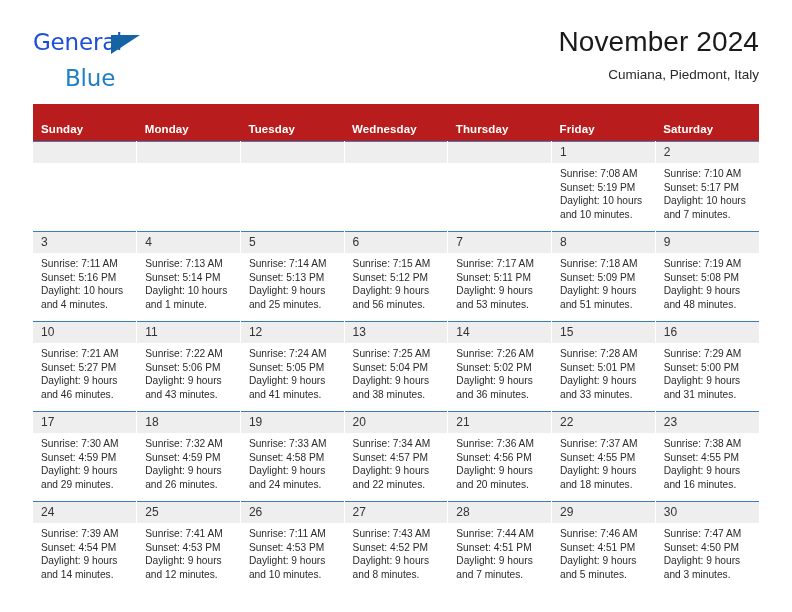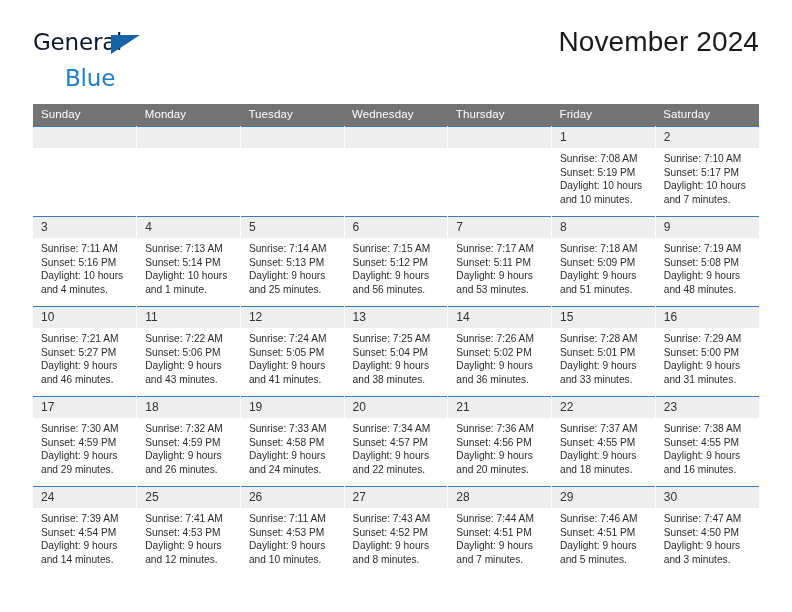--- a/index.html
+++ b/index.html
@@ -40,21 +40,21 @@
     height: 56px;
     line-height: 1;
     user-select: none;
   }
   .logo-general {
     position: absolute;
     left: 0;
     top: 6px;
     font-size: 23px;
     letter-spacing: -0.2px;
-    color: #0f172a;
+    color: #1d4ed8;
     font-family: "DejaVu Sans", sans-serif;
     font-weight: 400;
   }
   .logo-blue {
     position: absolute;
     left: 32px;
     top: 42px;
     font-size: 23px;
     letter-spacing: -0.2px;
     color: #1f7fc4;
@@ -94,26 +94,26 @@
 
   
   .calendar {
     margin-top: 11px;
     width: 726px;
     border-collapse: collapse;
     table-layout: fixed;
   }
 
   .dow-row th {
-    background: #737373;
+    background: #b91c1c;
     color: #ffffff;
     font-size: 11.5px;
-    font-weight: 400;
+    font-weight: 700;
     text-align: left;
-    padding: 3px 0 6px 8px;
+    padding: 18px 0 6px 8px;
     height: 13px;
     letter-spacing: 0.1px;
     border: none;
   }
 
   .week-row td {
     vertical-align: top;
     padding: 0;
     border-top: 1px solid #3a7cbd;
     border-right: 1px solid #ffffff;
@@ -151,20 +151,21 @@
   <div class="masthead">
 
     <div class="logo">
       <span class="logo-general">General</span>
       <span class="logo-tri"></span>
       <span class="logo-blue">Blue</span>
     </div>
 
     <div class="title-block">
       <div class="cal-title">November 2024</div>
+      <div class="cal-subtitle">Cumiana, Piedmont, Italy</div>
     </div>
 
   </div>
 
   <table class="calendar">
     <thead>
       <tr class="dow-row" id="dow-row">
           <th>Sunday</th>
           <th>Monday</th>
           <th>Tuesday</th>

